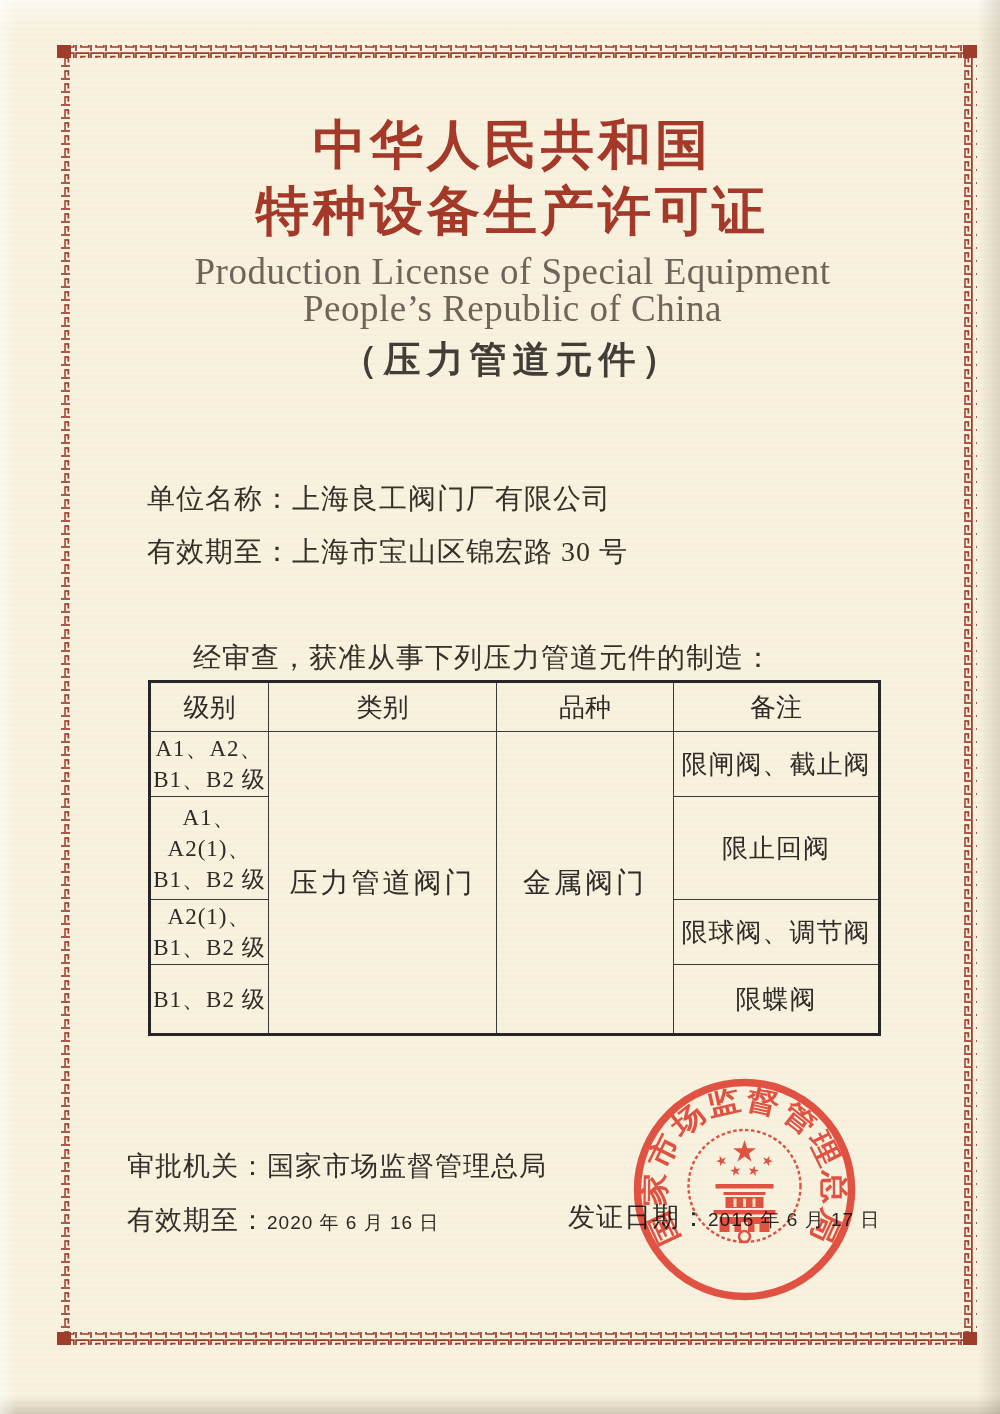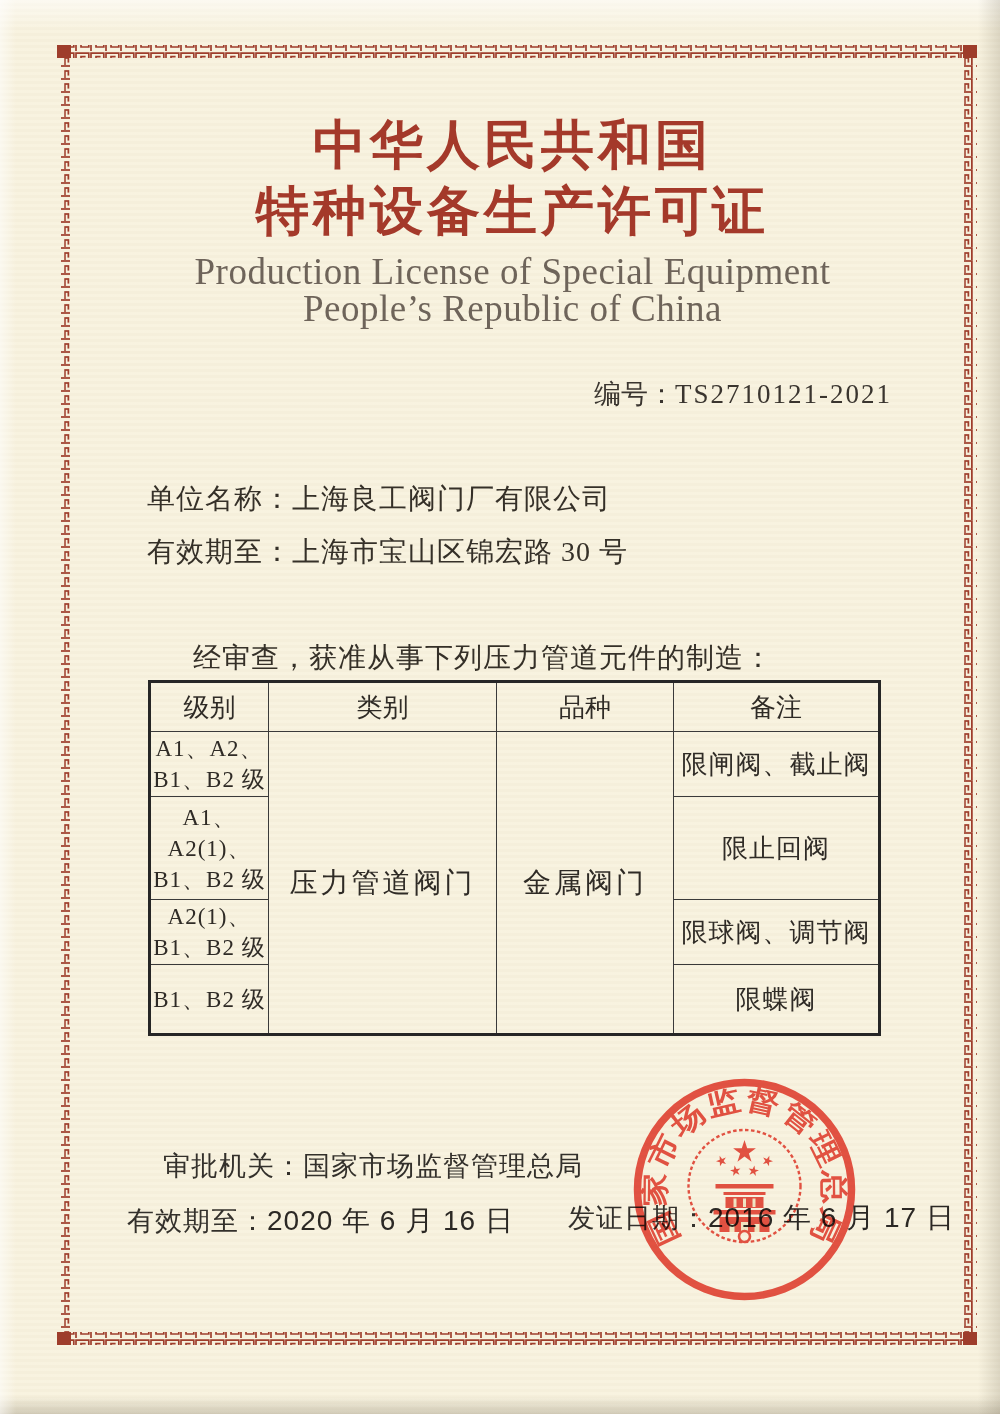--- a/index.html
+++ b/index.html
@@ -34,26 +34,26 @@
     border:1.5px solid #3a3a3a;text-align:center;vertical-align:middle;
     font-weight:normal;padding:0;
   }
   table.license{border:3px solid #262626;}
   th.c-level{width:117px;} th.c-cat{width:227px;} th.c-var{width:176px;} th.c-rem{width:204px;}
   tr.hdr{height:50px;} tr.r1{height:65px;} tr.r2{height:103px;} tr.r3{height:65px;} tr.r4{height:70px;}
   td.level{font-size:23px;line-height:31px;letter-spacing:1px;}
   td.merged{font-size:28px;letter-spacing:3px;}
   td.remark{text-align:left;padding-left:14px;font-size:26px;letter-spacing:1px;}
   .footer-line{position:absolute;font-size:27px;color:#33302b;letter-spacing:1px;}
-  .f-authority{left:127px;top:1148px;margin-left:36px;}
+  .f-authority{left:127px;top:1148px;}
   .f-valid{left:127px;top:1202px;}
   .f-extended{left:127px;top:1255px;}
   .f-issue{left:568px;top:1199px;}
   .f-change{left:568px;top:1252px;}
-  .date-val{font-family:"Liberation Sans","DejaVu Sans",sans-serif;font-size:28px;color:#2b2824;letter-spacing:1px;}
+  .date-val{font-family:"Liberation Sans","DejaVu Sans",sans-serif;font-size:19px;color:#2b2824;letter-spacing:1px;}
   .seal{position:absolute;left:627px;top:1072px;width:236px;height:240px;
         mix-blend-mode:multiply;opacity:.92;pointer-events:none;}
 </style>
 </head>
 <body>
 
 <div class="stage">
 
   <svg class="frame-svg" width="1000" height="1414" viewBox="0 0 1000 1414">
     <defs>
@@ -72,25 +72,23 @@
     <rect x="963" y="45" width="14" height="13" fill="#9e3d2b"></rect>
     <rect x="57" y="1332" width="14" height="13" fill="#9e3d2b"></rect>
     <rect x="963" y="1332" width="14" height="13" fill="#9e3d2b"></rect>
   </svg>
 
   <div class="header">
     <div class="title-cn">中华人民共和国</div>
     <div class="title-cn">特种设备生产许可证</div>
     <div class="title-en" style="margin-top:9px;">Production License of Special Equipment</div>
     <div class="title-en">People’s Republic of China</div>
+    <div class="subtitle">（压力管道元件）</div>
   </div>
 
-  <div class="license-no">
-    <span>编号：</span><span class="num">TS2710121-2021</span>
-  </div>
 
   <div class="info-line line-company">
     <span>单位名称：</span><span>上海良工阀门厂有限公司</span>
   </div>
   <div class="info-line line-address">
     <span>有效期至：</span><span>上海市宝山区锦宏路 30 号</span>
   </div>
 
   <div class="statement">经审查，获准从事下列压力管道元件的制造：</div>
 

